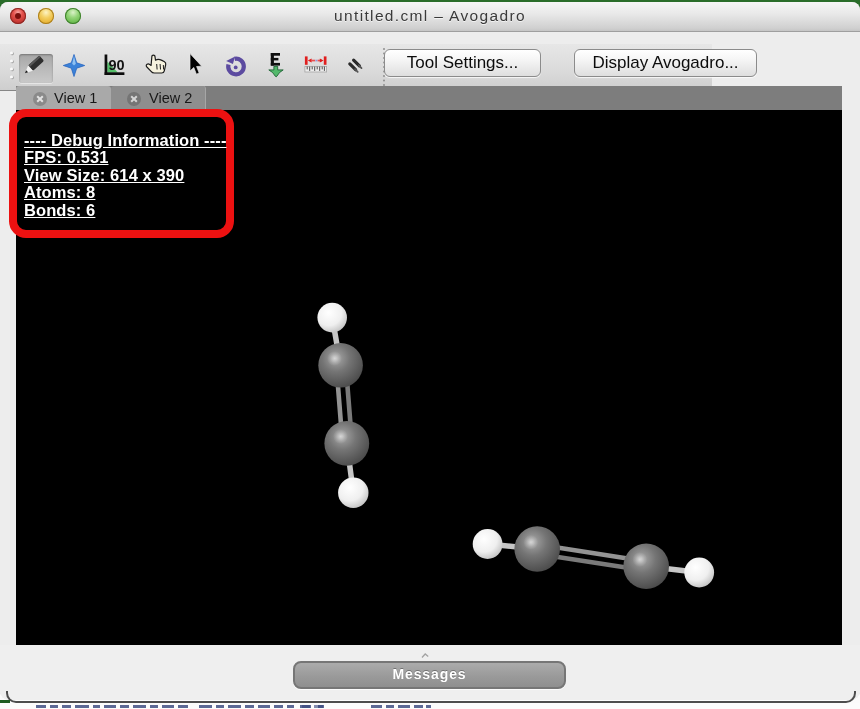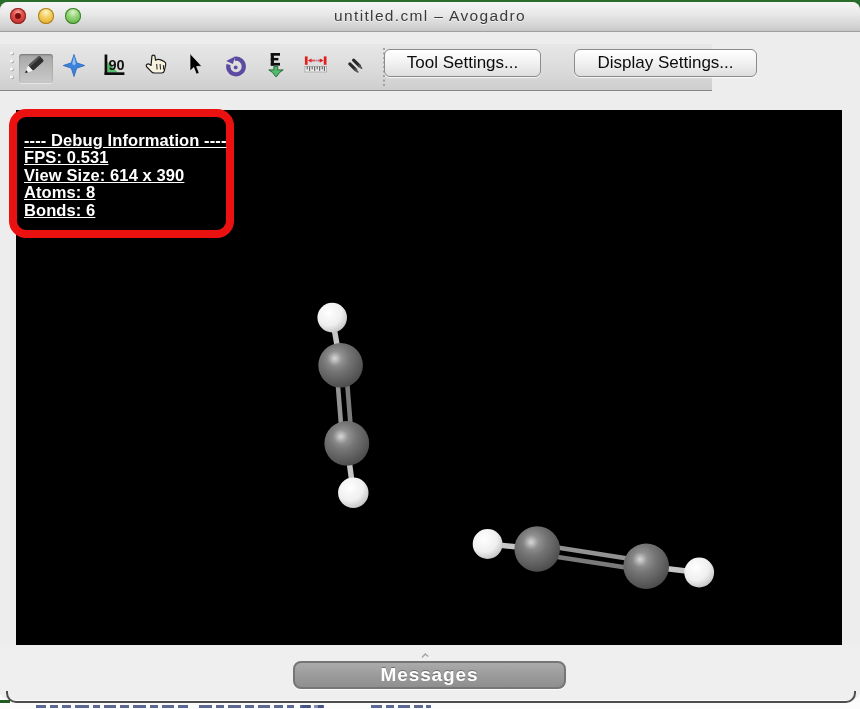--- a/index.html
+++ b/index.html
@@ -57,21 +57,21 @@
   #redbox{left:9px;top:107px;width:209px;height:113px;border:8px solid #ec1111;
     border-radius:17px;background:transparent;}
   #debug{left:24px;top:130px;width:230px;color:#fff;font-size:16.5px;font-weight:bold;
     line-height:17.4px;letter-spacing:0.1px;white-space:pre;text-decoration:underline;}
   
   #bottom{left:0;top:643px;width:860px;height:55px;background:#efefef;}
   #caret{left:420px;top:650px;width:10px;height:7px;}
   #msgbtn{left:293px;top:659px;width:273px;height:28px;border-radius:8px;
     background:linear-gradient(#ababab,#9a9a9a 55%,#8f8f8f);
     border:2px solid #767676;box-shadow:0 1px 0 rgba(255,255,255,.85);
-    color:#fff;font-size:19px;font-weight:bold;text-align:center;line-height:23px;
+    color:#fff;font-size:14px;font-weight:bold;text-align:center;line-height:23px;
     letter-spacing:0.9px;text-shadow:0 -1px 0 rgba(0,0,0,.3);box-sizing:border-box;}
 </style>
 </head>
 <body>
   <div class="abs" id="desktop-top"></div>
 
   <div class="abs" id="win">
     <div class="abs" id="titlebar">
       <div class="abs tl" id="tl-red">
         <i></i>
@@ -171,23 +171,41 @@
           <circle cx="384" cy="14" r="1"></circle>
           <circle cx="384" cy="18.5" r="1"></circle>
           <circle cx="384" cy="23" r="1"></circle>
           <circle cx="384" cy="27.5" r="1"></circle>
           <circle cx="384" cy="32" r="1"></circle>
           <circle cx="384" cy="36.5" r="1"></circle>
           <circle cx="384" cy="41" r="1"></circle>
         </g>
       </svg>
       <div class="abs pushbtn" id="btn-tool">Tool Settings...</div>
-      <div class="abs pushbtn" id="btn-display">Display Settings...</div>
-    </div>
-
+      <div class="abs pushbtn" id="btn-display">Display Avogadro...</div>
+    </div>
+
+    <div class="abs" id="tabbar">
+      <div class="abs tab" id="tab1">
+        <span class="tabx">
+          <svg width="14" height="14">
+            <path d="M4.2 4.2 L9.8 9.8 M9.8 4.2 L4.2 9.8" stroke="#e2e2e2" stroke-width="2"></path>
+          </svg>
+        </span>
+        <span class="tabtext">View 1</span>
+      </div>
+      <div class="abs tab" id="tab2">
+        <span class="tabx">
+          <svg width="14" height="14">
+            <path d="M4.2 4.2 L9.8 9.8 M9.8 4.2 L4.2 9.8" stroke="#d5d5d5" stroke-width="2"></path>
+          </svg>
+        </span>
+        <span class="tabtext">View 2</span>
+      </div>
+    </div>
 
     <div class="abs" id="viewport">
       <svg width="826" height="535" viewBox="0 0 826 535">
         <defs>
           <radialGradient id="gC" cx="0.4" cy="0.34" r="0.8">
             <stop offset="0" stop-color="#a8a8a8"></stop>
             <stop offset="0.38" stop-color="#757575"></stop>
             <stop offset="1" stop-color="#3e3e3e"></stop>
           </radialGradient>
           <radialGradient id="gSpec" cx="0.5" cy="0.5" r="0.5">

